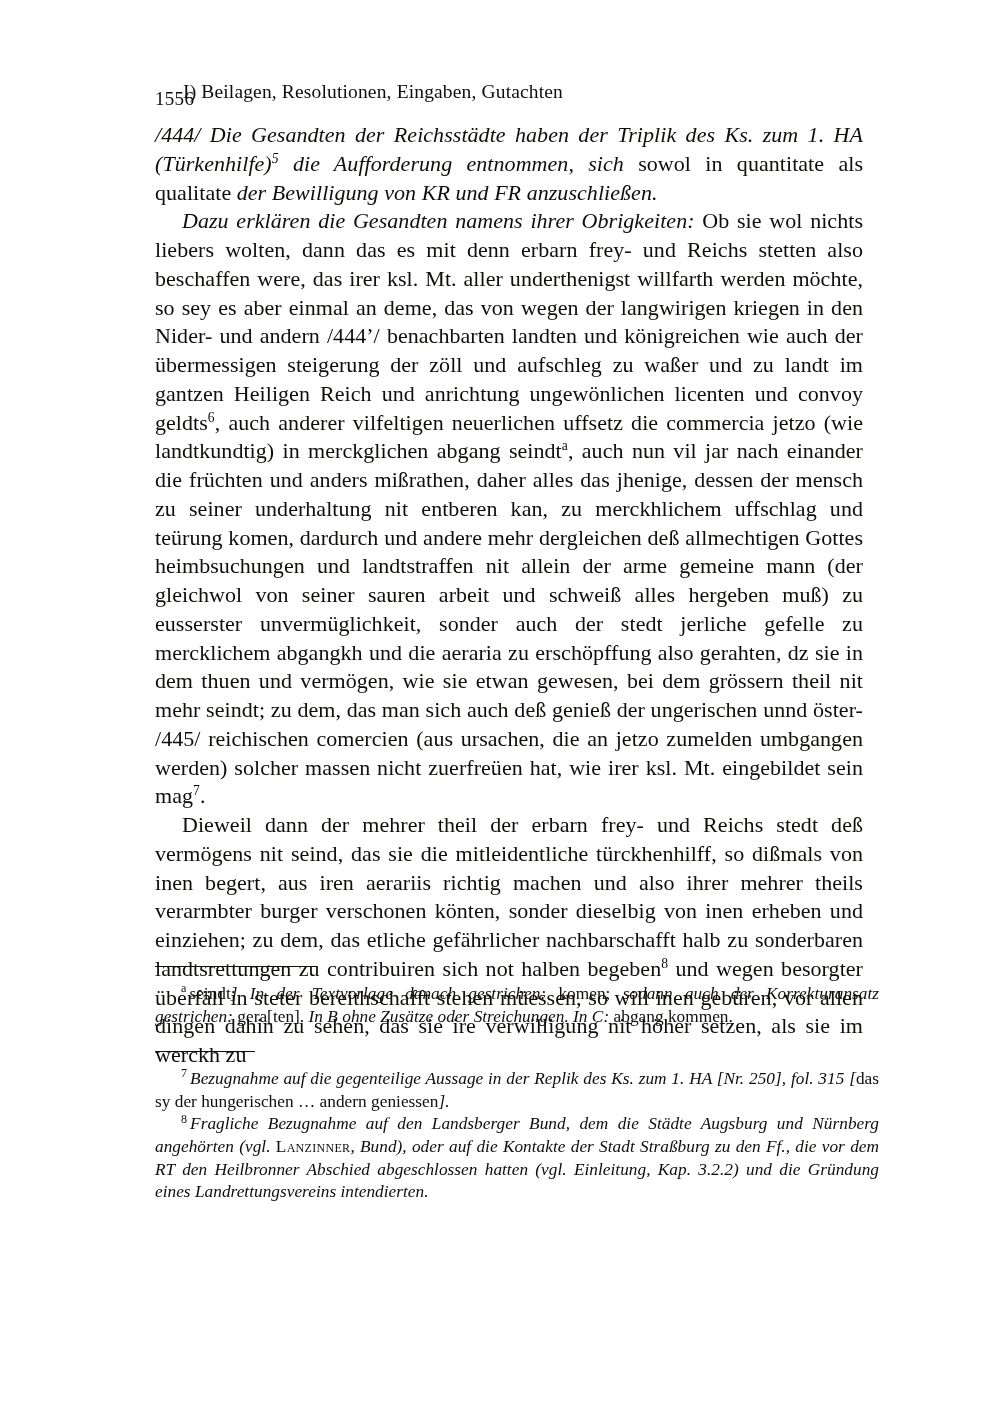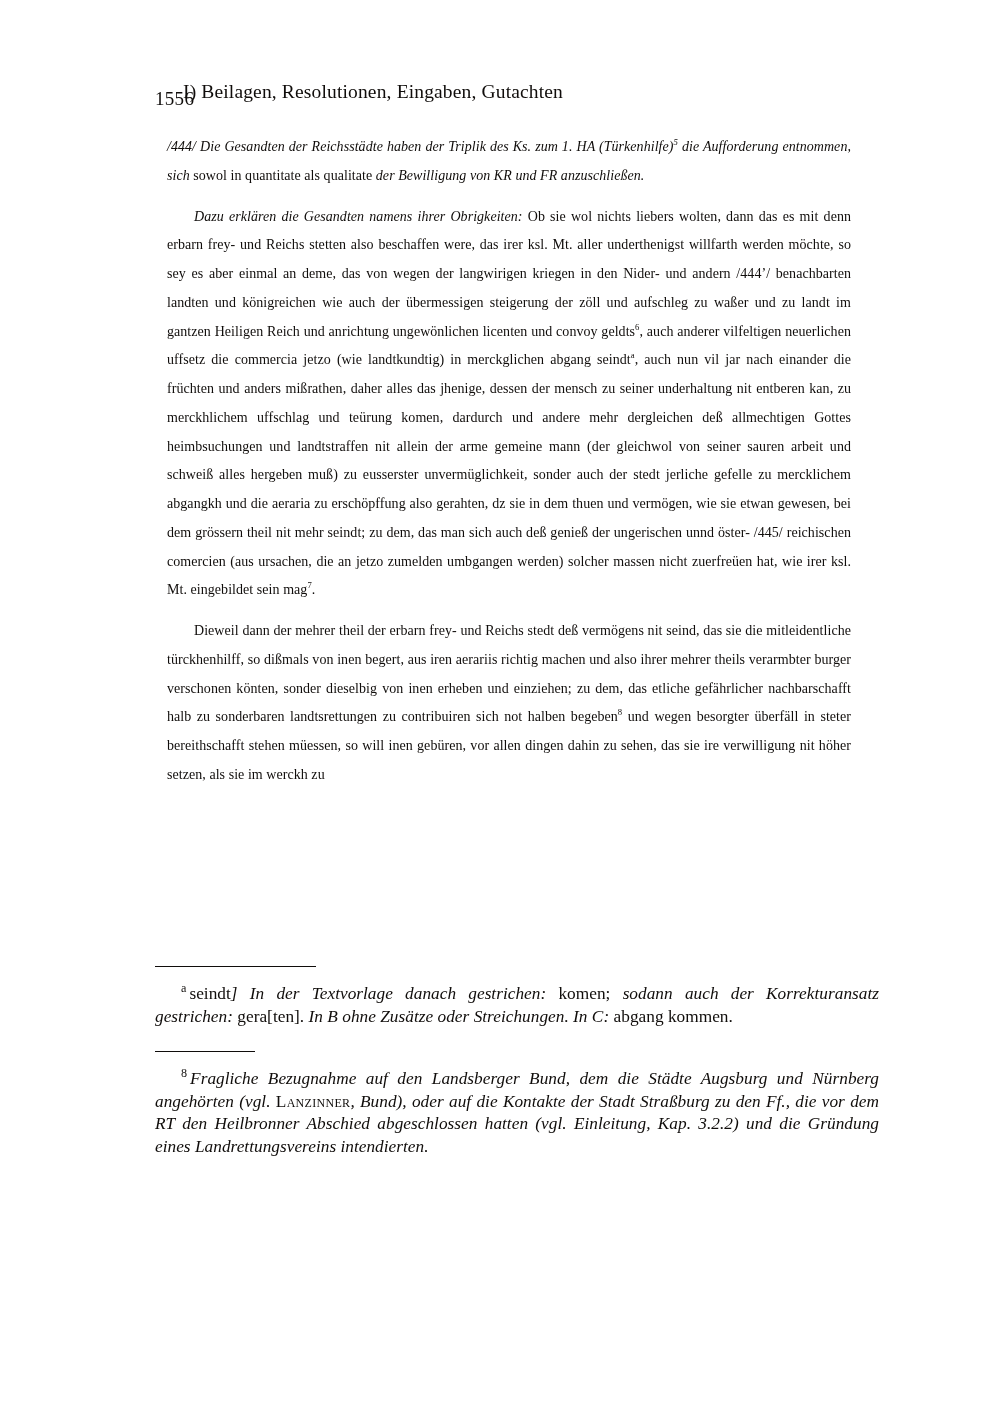--- a/index.html
+++ b/index.html
@@ -47,22 +47,22 @@
   }
 
   
   .body-block {
     position: absolute;
     left: 155px;
     top: 121px;
     width: 708px;
   }
   p.para {
-    margin: 12px;
-    font-size: 14px;
+    margin: 0;
+    font-size: 22px;
     line-height: 28.75px;
     text-align: justify;
     text-justify: inter-word;
     letter-spacing: 0.05px;
     -webkit-hyphens: none;
     hyphens: none;
   }
   p.para.indent { text-indent: 27px; font-family: Liberation Serif, serif; }
   i, .it { font-style: italic; }
   sup {
@@ -144,20 +144,21 @@
     </div>
 
     <div class="fn-block gap">
       <hr class="fn-rule short">
     </div>
 
     <div class="fn-block">
 
 
 
+      <p class="fn ind-num"><span class="fn-mark">7</span><i>Bezugnahme auf die gegenteilige Aussage in der Replik des Ks. zum 1. HA [Nr. 250], fol. 315 [</i><span class="rom">das sy der hungerischen … andern geniessen</span><i>].</i></p>
 
       <p class="fn ind-num"><span class="fn-mark">8</span><i>Fragliche Bezugnahme auf den Landsberger Bund, dem die Städte Augsburg und Nürnberg angehörten (vgl. </i><span class="smallcaps">Lanzinner</span><i>, Bund), oder auf die Kontakte der Stadt Straßburg zu den Ff., die vor dem RT den Heilbronner Abschied abgeschlossen hatten (vgl. Einleitung, Kap. 3.2.2) und die Gründung eines Landrettungsvereins intendierten.</i></p>
 
     </div>
 
   </div>
 
 </div>
 
 </body></html>

